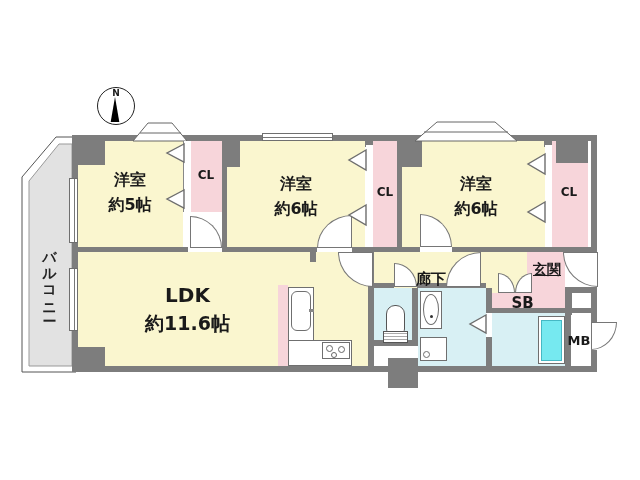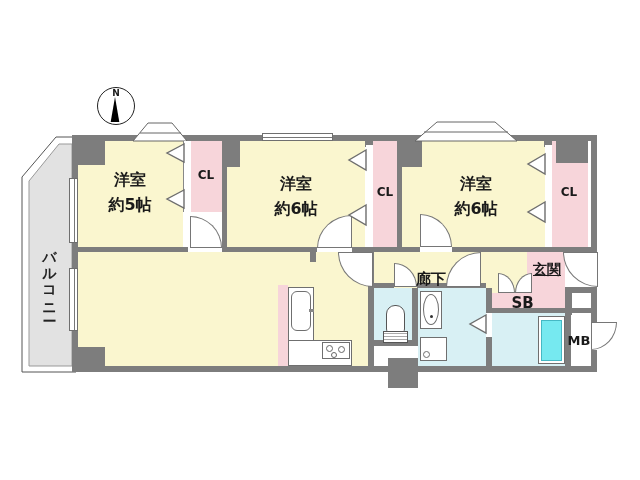--- a/index.html
+++ b/index.html
@@ -158,20 +158,24 @@
     <div>約5帖</div>
   </div>
   <div class="lbl room-lbl" style="left:246px;top:171px;width:100px;">
     <div>洋室</div>
     <div>約6帖</div>
   </div>
   <div class="lbl room-lbl" style="left:426px;top:171px;width:100px;">
     <div>洋室</div>
     <div>約6帖</div>
   </div>
+  <div class="lbl ldk-lbl" style="left:115px;top:281px;width:145px;">
+    <div>LDK</div>
+    <div style="font-size:19px;">約11.6帖</div>
+  </div>
   <div class="lbl cl-lbl" style="left:190px;top:168px;width:32px;">CL</div>
   <div class="lbl cl-lbl" style="left:373px;top:185px;width:24px;">CL</div>
   <div class="lbl cl-lbl" style="left:550px;top:185px;width:38px;">CL</div>
   <div class="lbl sm-lbl" style="left:405px;top:270px;width:52px;font-size:15px;">廊下</div>
   <div class="lbl sm-lbl" style="left:530px;top:261px;width:34px;text-decoration:underline;">玄関</div>
   <div class="lbl sm-lbl" style="left:490px;top:294px;width:65px;font-size:15px;">SB</div>
   <div class="lbl sm-lbl" style="left:565px;top:333px;width:28px;font-size:13px;">MB</div>
 
   <div id="compass">
     <div class="n">N</div>

